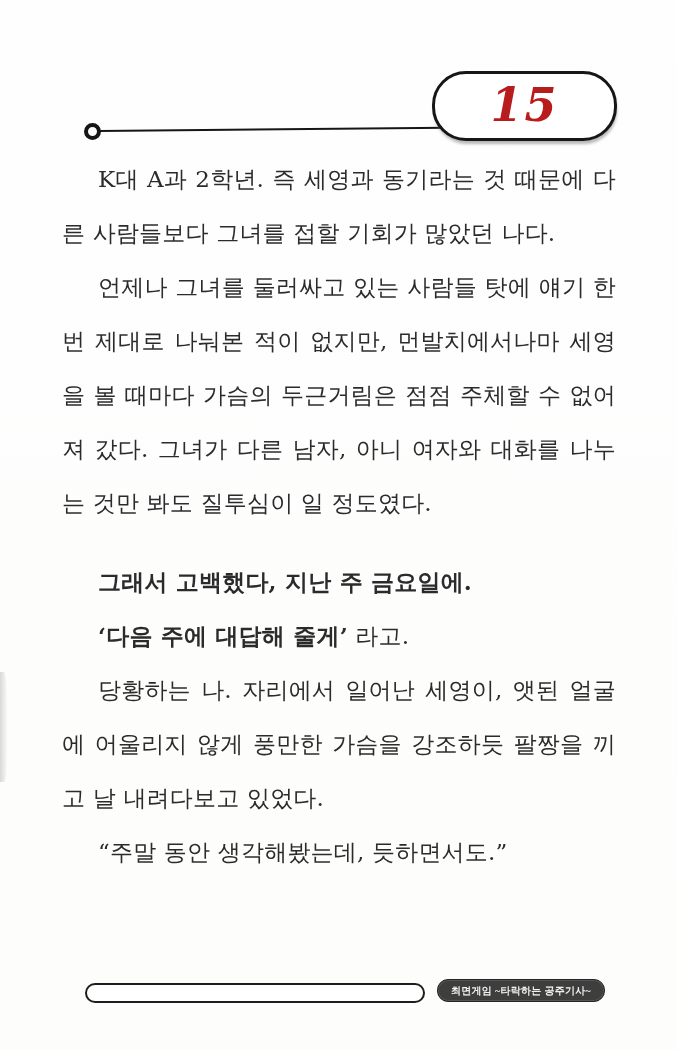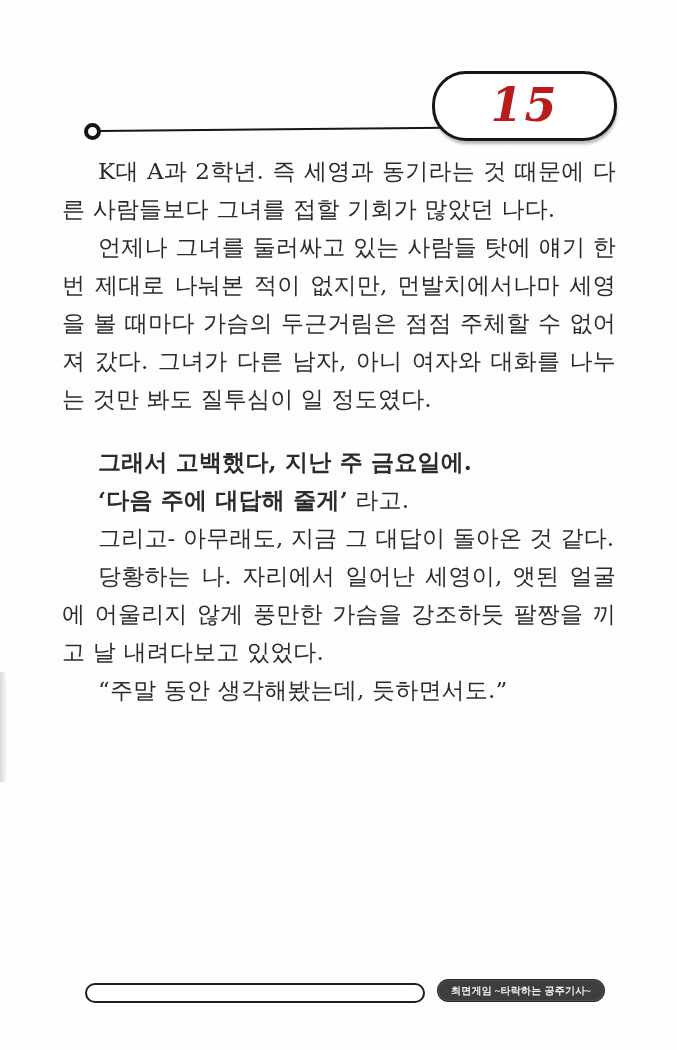--- a/index.html
+++ b/index.html
@@ -73,21 +73,21 @@
     transform: translateY(-1px);
   }
 
   
   .body-text {
     position: absolute;
     left: 62px;
     top: 152px;
     width: 554px;
     font-size: 23px;
-    line-height: 38px;
+    line-height: 54px;
     text-align: justify;
     word-break: break-all;
     letter-spacing: 0.2px;
   }
   .para {
     margin: 0;
     text-indent: 36px;
   }
   .para.bold, .bold { font-weight: bold; margin-top: 36px; }
   .para.gap-before { margin-top: 25px; }
@@ -139,21 +139,20 @@
     <div class="chapter-pill">
       <span class="chapter-num">15</span>
     </div>
   </div>
 
   <div class="body-text">
     <p class="para">K대 A과 2학년. 즉 세영과 동기라는 것 때문에 다른 사람들보다 그녀를 접할 기회가 많았던 나다.</p>
     <p class="para">언제나 그녀를 둘러싸고 있는 사람들 탓에 얘기 한번 제대로 나눠본 적이 없지만, 먼발치에서나마 세영을 볼 때마다 가슴의 두근거림은 점점 주체할 수 없어져 갔다. 그녀가 다른 남자, 아니 여자와 대화를 나누는 것만 봐도 질투심이 일 정도였다.</p>
     <p class="para bold gap-before">그래서 고백했다, 지난 주 금요일에.</p>
     <p class="para"><span class="bold">‘다음 주에 대답해 줄게’</span><span> 라고.</span></p>
-    <p class="para">그리고- 아무래도, 지금 그 대답이 돌아온 것 같다.</p>
     <p class="para">당황하는 나. 자리에서 일어난 세영이, 앳된 얼굴에 어울리지 않게 풍만한 가슴을 강조하듯 팔짱을 끼고 날 내려다보고 있었다.</p>
     <p class="para">“주말 동안 생각해봤는데, 듯하면서도.”</p>
   </div>
 
   <div class="footer-pill"></div>
   <div class="footer-badge">
     <span>최면게임 ~타락하는 공주기사~</span>
   </div>
 
 </div>

